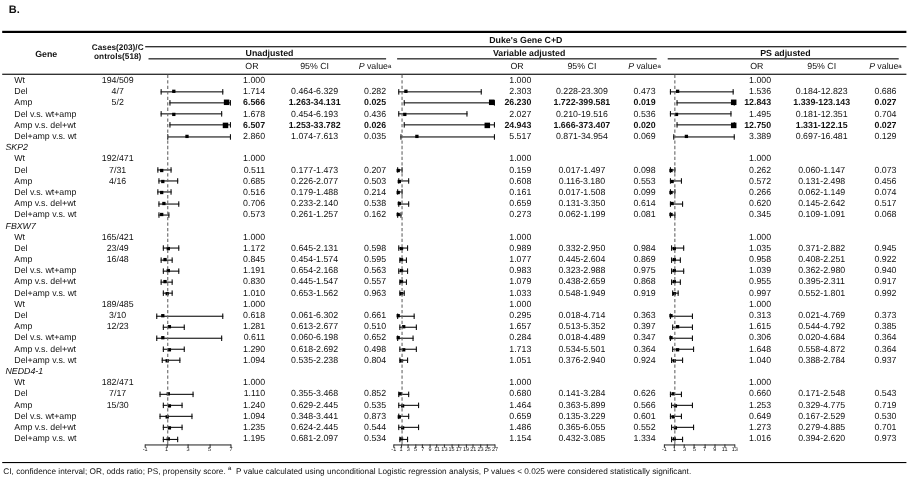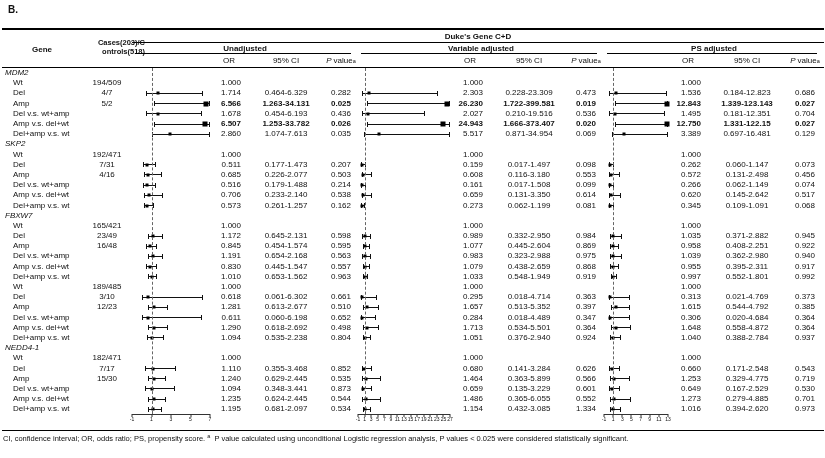--- a/index.html
+++ b/index.html
@@ -5,21 +5,21 @@
   html,body{margin:0;padding:0}
   body{width:825px;height:458px;overflow:hidden;background:#fff;color:#111;
        font-family:"Liberation Sans",sans-serif;}
   .fig{padding:4px 1px 0 1px}
   .fig-label{font-weight:bold;font-size:10px;padding-left:7px}
   .tbl{width:822px;margin:13px 0 0 1px;border-top:2px solid #000;border-bottom:1.5px solid #000}
   .hdr{position:relative}
   .h-gene{position:absolute;left:0;width:80px;top:50%;transform:translateY(-50%);
           text-align:center;font-weight:bold;font-size:8px}
   .h-cases{position:absolute;left:67px;width:76px;top:46%;transform:translateY(-50%);
-           text-align:right;font-weight:bold;font-size:7.5px;line-height:1.2}
+           text-align:center;font-weight:bold;font-size:7.5px;line-height:1.2}
   .duke-row{margin-left:130px;border-bottom:1px solid #000;height:11px;display:flex;
             align-items:flex-end;justify-content:center;font-weight:bold;font-size:8px;padding-bottom:1px}
   .grp-row{margin-left:130px;display:grid;grid-template-columns:226px 246px 220px;height:11px}
   .grp{position:relative;display:flex;align-items:center;justify-content:center;
        font-weight:bold;font-size:8px}
   .grp::after{content:"";position:absolute;left:3px;right:7px;bottom:0;border-bottom:1px solid #000}
   .trow{display:grid;grid-template-columns:80px 50px 78px 38px 76px 34px 92px 40px 78px 36px 64px 40px 78px 38px}
   .colh{height:13px;border-bottom:1px solid #000}
   .c{display:flex;align-items:center;justify-content:center;font-size:8px;line-height:1;white-space:nowrap}
   .colh .c{font-weight:normal}
@@ -97,35 +97,20 @@
         <div class="c">95% CI</div>
         <div class="c">
             <i>P</i>
             <span class="sp">value</span>
             <sup>a</sup>
           </div>
       </div>
     </div>
 
     <div class="tbody">
-        <div class="trow gene-row">
-          <div class="c gname" style="grid-column: span 2;">MDM2</div>
-          <div class="c plot"></div>
-          <div class="c or"></div>
-          <div class="c ci"></div>
-          <div class="c p"></div>
-          <div class="c plot"></div>
-          <div class="c or"></div>
-          <div class="c ci"></div>
-          <div class="c p"></div>
-          <div class="c plot"></div>
-          <div class="c or"></div>
-          <div class="c ci"></div>
-          <div class="c p"></div>
-        </div>
         <div class="trow data-row">
           <div class="c lbl">Wt</div>
           <div class="c cases">194/509</div>
           <div class="c plot"></div>
           <div class="c or">1.000</div>
           <div class="c ci"></div>
           <div class="c p"></div>
           <div class="c plot"></div>
           <div class="c or">1.000</div>
           <div class="c ci"></div>

